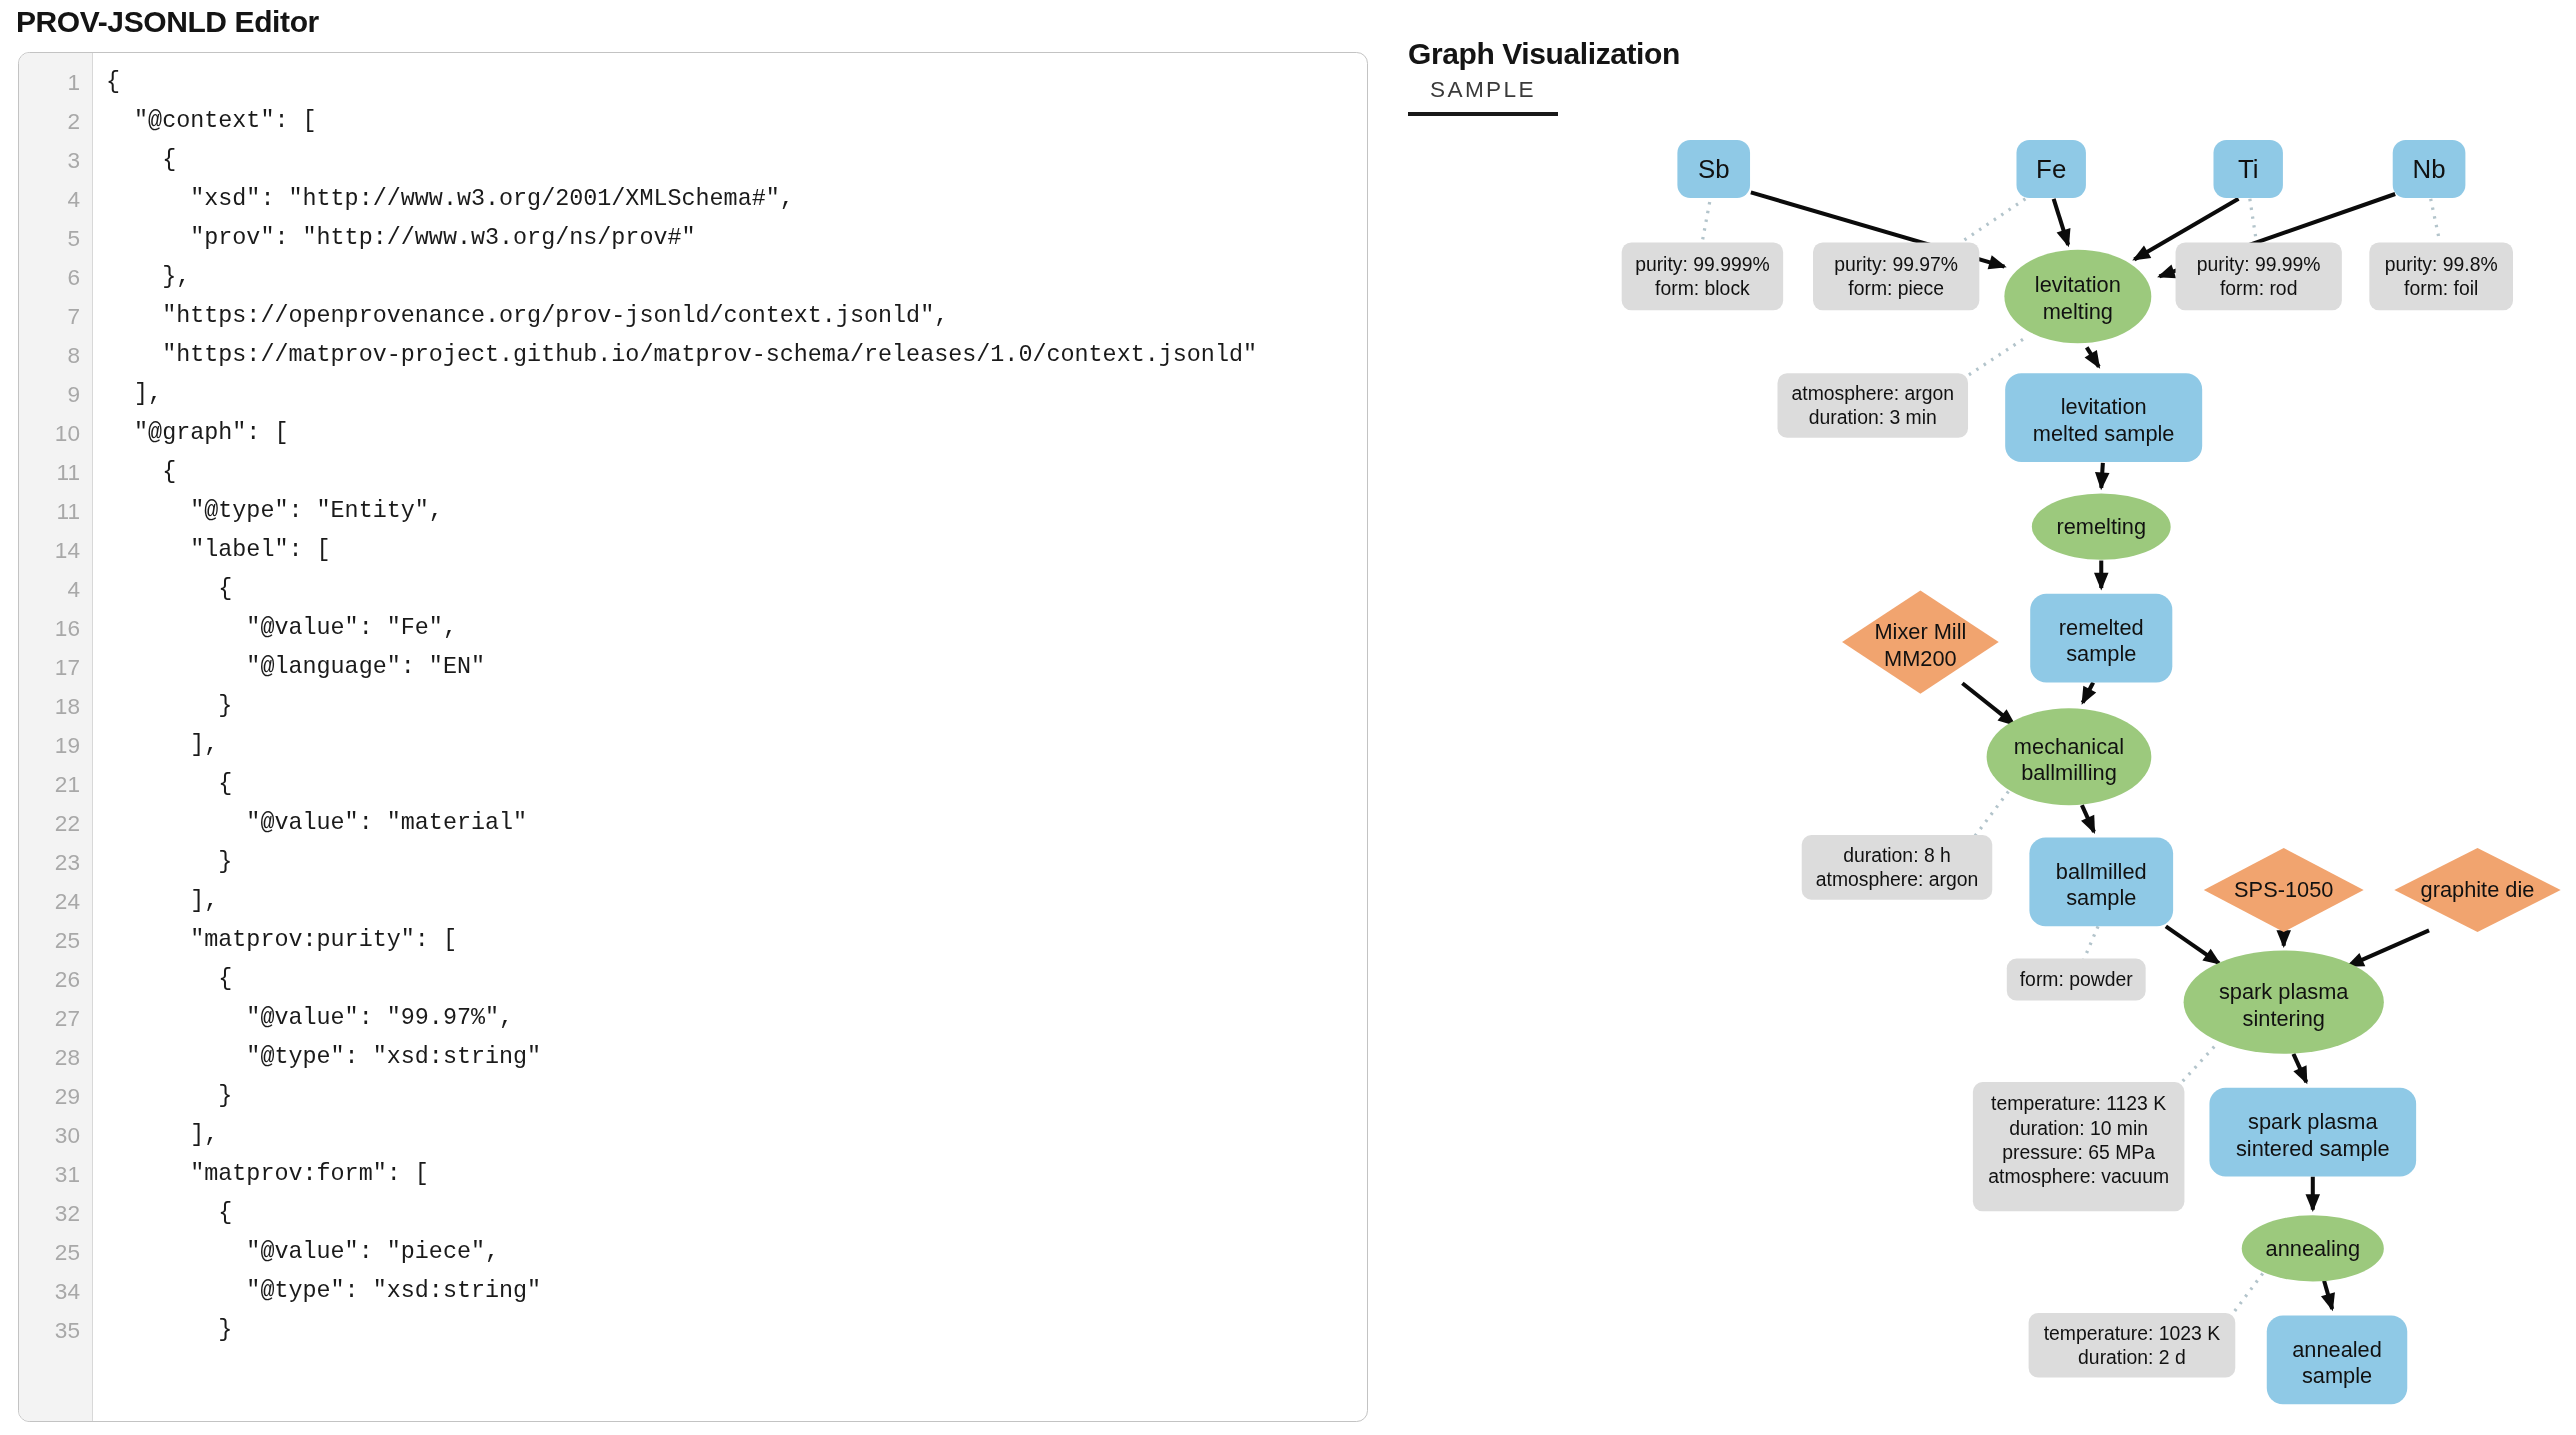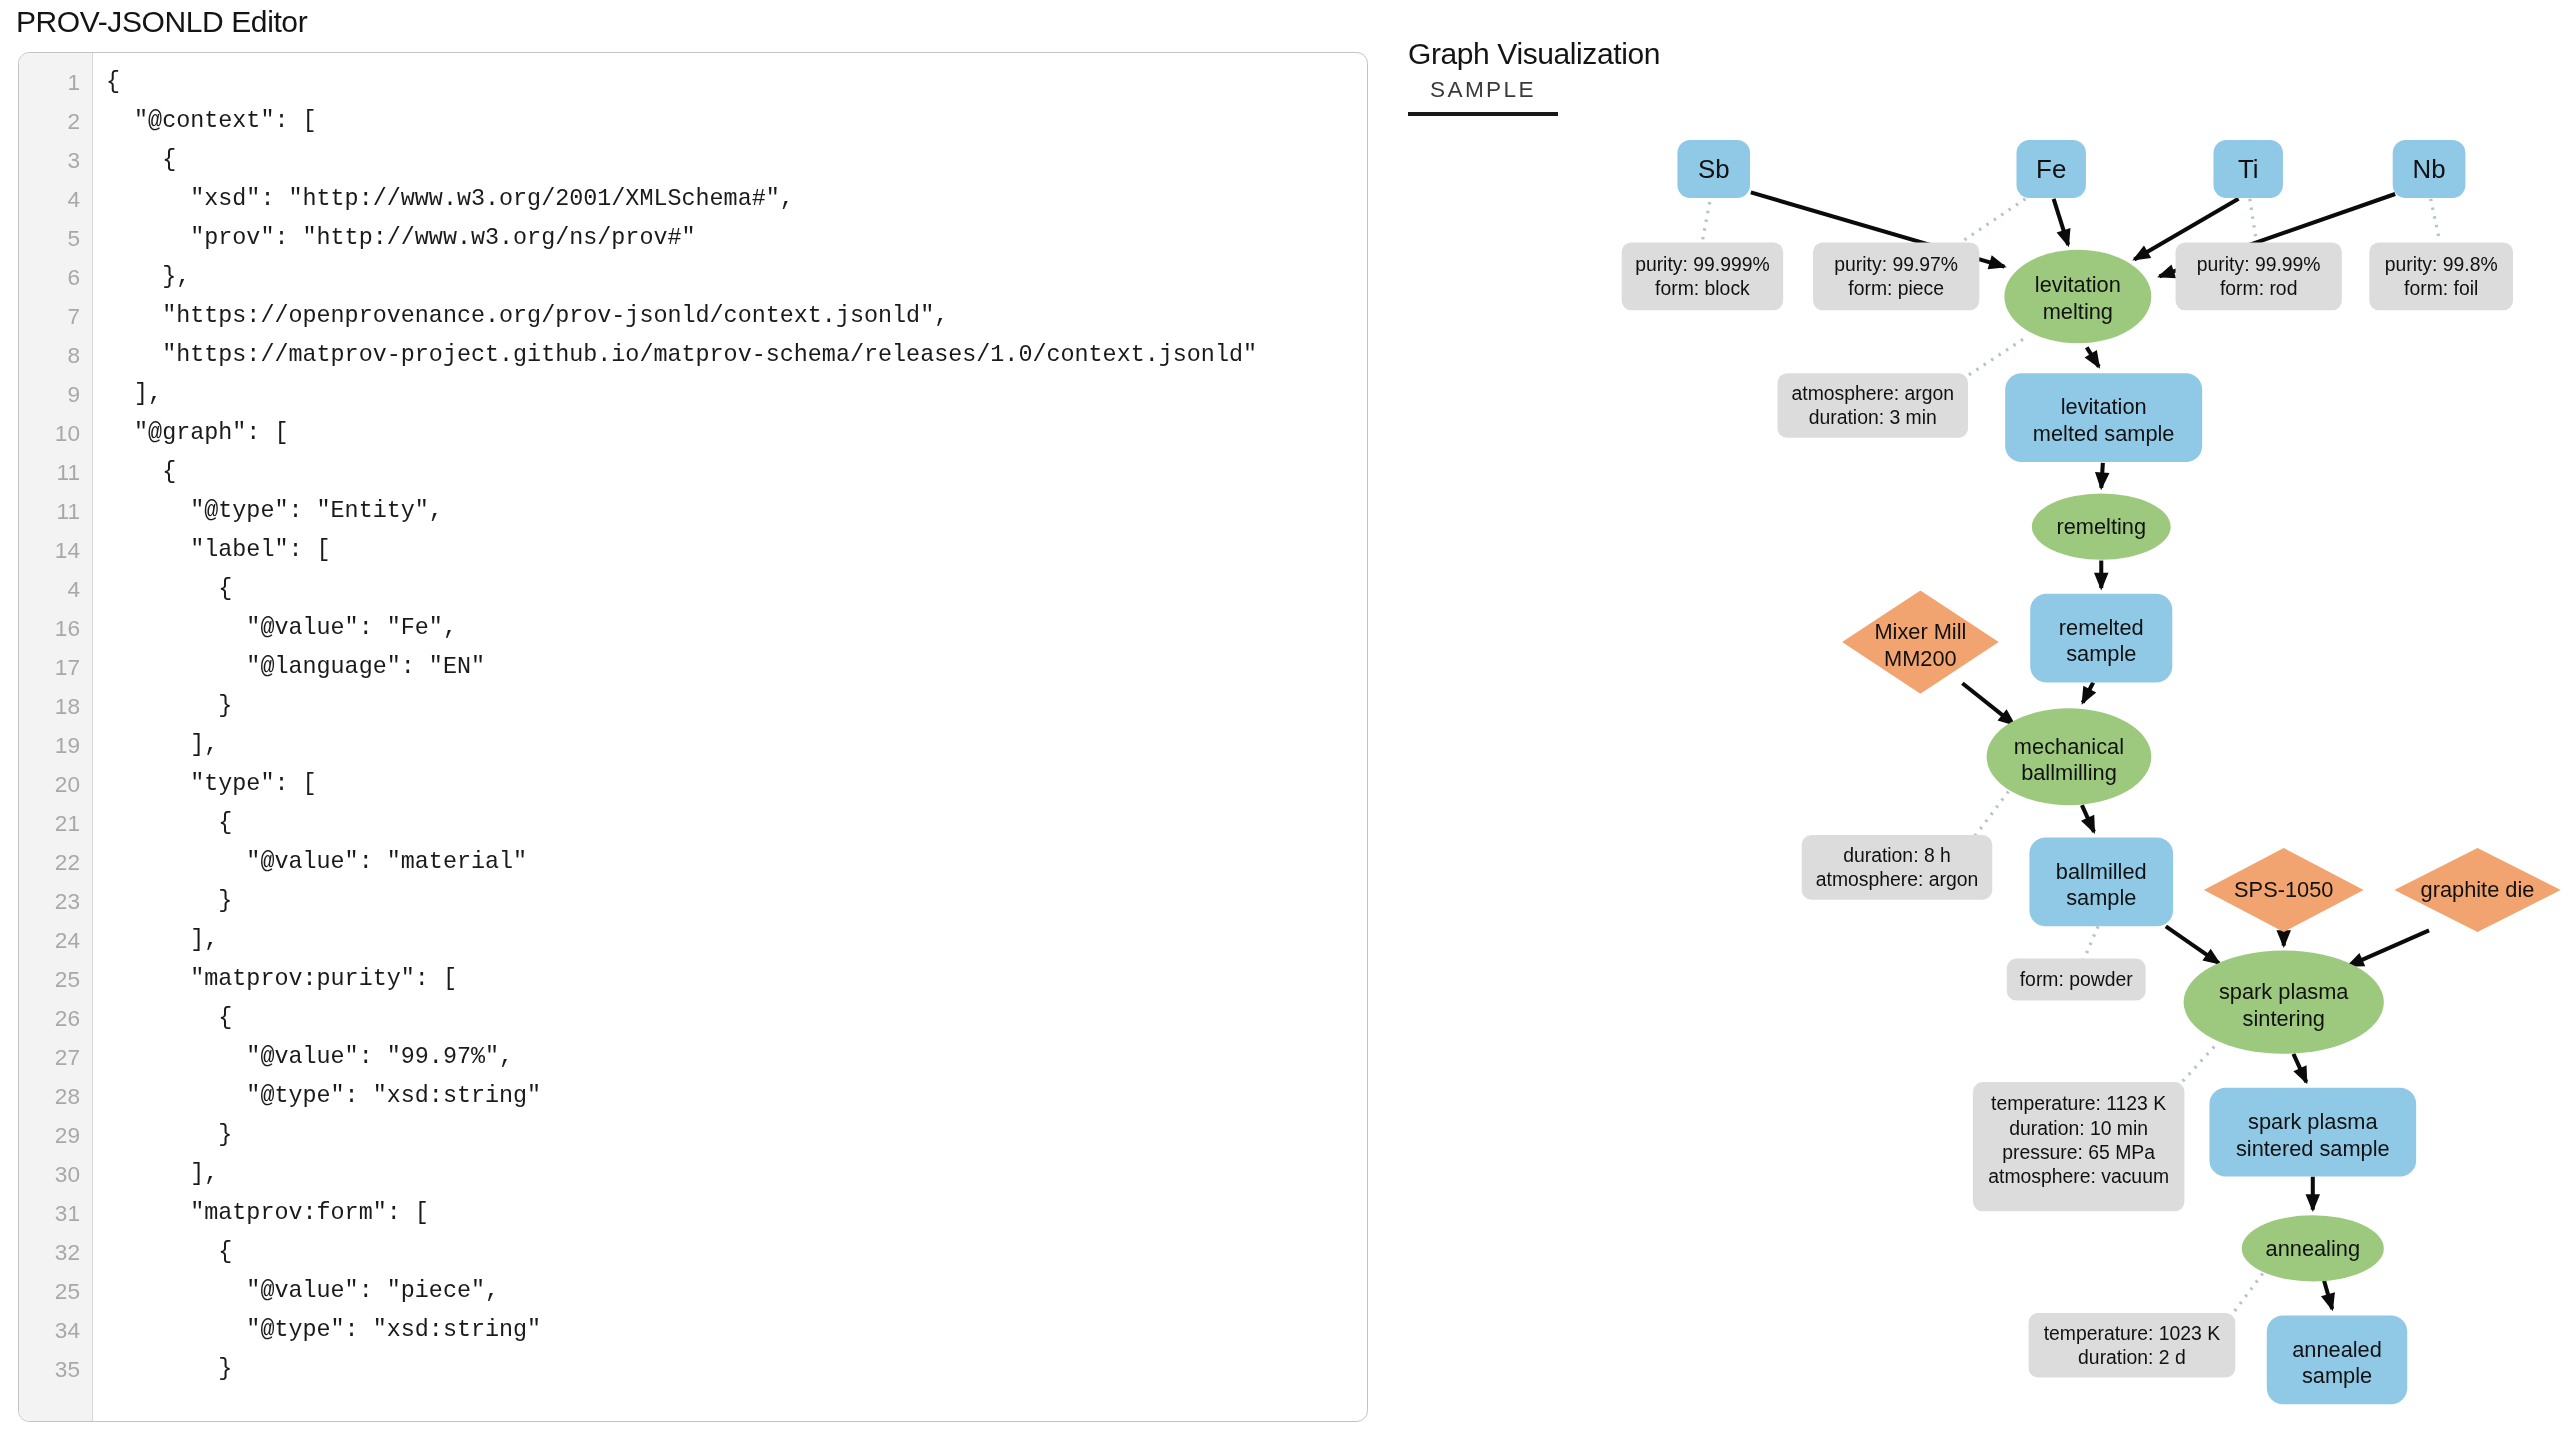--- a/index.html
+++ b/index.html
@@ -3,21 +3,21 @@
 <meta charset="utf-8">
 <style>
   * { margin:0; padding:0; box-sizing:border-box; }
   html,body { background:#ffffff; }
   .app {
     position:relative; width:2576px; height:1436px;
     background:#ffffff; overflow:hidden;
     font-family:"Liberation Sans", sans-serif;
   }
   .panel-title {
-    position:absolute; font-size:30px; font-weight:normal; color:#141414;
+    position:absolute; font-size:30px; font-weight:bold; color:#141414;
     letter-spacing:-0.4px; white-space:nowrap;
   }
   
   .editor-box {
     position:absolute; left:18px; top:52px; width:1350px; height:1370px;
     border:1.6px solid #c3c3c3; border-radius:11.3px; background:#ffffff;
     overflow:hidden;
   }
   .gutter-bg {
     position:absolute; left:0; top:0; bottom:0; width:74px;
@@ -148,24 +148,20 @@
         <div class="code-row">
           <div class="ln">18</div>
           <div class="ct">        }</div>
         </div>
 
         <div class="code-row">
           <div class="ln">19</div>
           <div class="ct">      ],</div>
         </div>
 
-        <div class="code-row">
-          <div class="ln">20</div>
-          <div class="ct">      "type": [</div>
-        </div>
 
         <div class="code-row">
           <div class="ln">21</div>
           <div class="ct">        {</div>
         </div>
 
         <div class="code-row">
           <div class="ln">22</div>
           <div class="ct">          "@value": "material"</div>
         </div>

